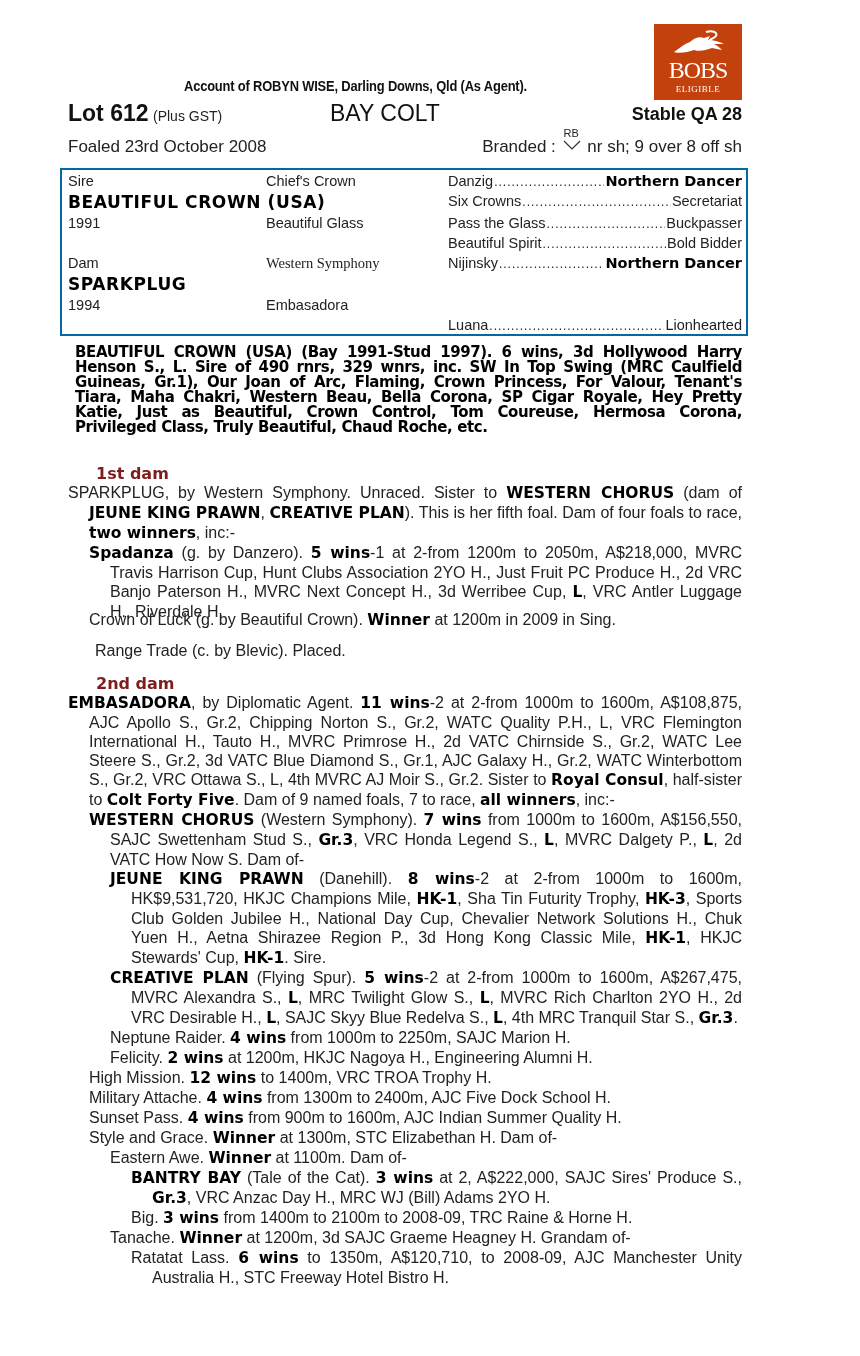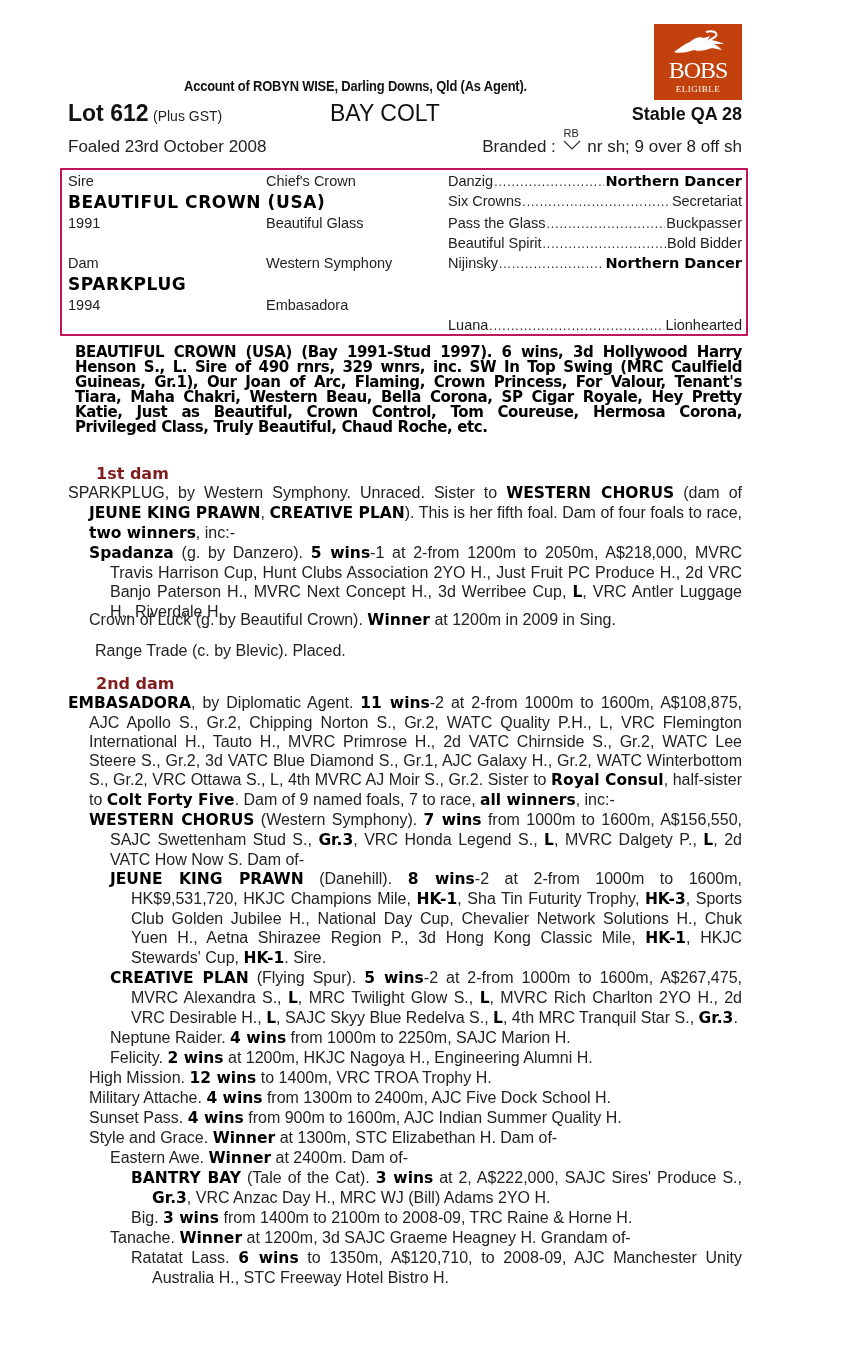--- a/index.html
+++ b/index.html
@@ -14,21 +14,21 @@
   .lot .big { font-size: 23px; font-weight: bold; }
   .lot .small { font-size: 14px; color: #222; }
   .colt { left: 330px; top: 100px; font-size: 23px; font-weight: normal; }
   .stable { right: 118px; top: 104px; font-size: 18px; font-weight: bold; }
   .foaled { left: 68px; top: 137px; font-size: 17px; color: #222; }
   .branded { right: 118px; top: 137px; font-size: 17px; color: #222; white-space: nowrap; }
   .brand-mark { display: inline-block; position: relative; width: 22px; height: 18px; vertical-align: top; }
   .brand-mark .rb { position: absolute; left: 3px; top: -10px; font-size: 11px; }
   .brand-mark svg { position: absolute; left: 2px; top: 3px; }
 
-  .ped { left: 60px; top: 168px; width: 688px; height: 168px; border: 2px solid #be185d; box-sizing: border-box; text-align: center; }
+  .ped { left: 60px; top: 168px; width: 688px; height: 168px; border: 2px solid #0369a1; box-sizing: border-box; text-align: center; }
   .ped .cell { position: absolute; font-size: 14.5px; color: #222; white-space: nowrap; }
   .ped .bold { font-weight: bold; font-size: 17px; letter-spacing: 0.6px; color: #000; font-family: "DejaVu Sans", sans-serif; }
   .ped .gg { position: absolute; left: 386px; width: 294px; font-size: 14.5px; display: flex; white-space: nowrap; color: #222; }
   .ped .gg .l { flex: 0 0 auto; }
   .ped .gg .dots { flex: 1 1 auto; overflow: hidden; letter-spacing: 1px; margin: 0 1px; }
   .ped .gg .dots::before { content: "............................................................................................................"; font-size: 12px; }
   .ped .gg .r { flex: 0 0 auto; }
   .ped .gg .r.strong { font-weight: bold; font-family: "DejaVu Sans", sans-serif; font-size: 14.5px; color: #000; }
 
   .sire-para { left: 75px; top: 345px; width: 667px; font-size: 15px; font-weight: bold; line-height: 15px; text-align: justify; font-family: "DejaVu Sans", sans-serif; letter-spacing: -0.4px; color: #000; }
@@ -72,21 +72,21 @@
 <div class="abs ped">
   <div class="cell" style="left:6px;top:3px;">Sire</div>
   <div class="cell bold" style="left:6px;top:22px;">BEAUTIFUL CROWN (USA)</div>
   <div class="cell" style="left:6px;top:45px;">1991</div>
   <div class="cell" style="left:6px;top:85px;">Dam</div>
   <div class="cell bold" style="left:6px;top:104px;">SPARKPLUG</div>
   <div class="cell" style="left:6px;top:127px;">1994</div>
 
   <div class="cell" style="left:204px;top:3px;">Chief's Crown</div>
   <div class="cell" style="left:204px;top:45px;">Beautiful Glass</div>
-  <div class="cell" style="left:204px;top:85px;">Western Symphony</div>
+  <div class="cell" style="left:204px;top:85px;font-family:Liberation Serif, serif;">Western Symphony</div>
   <div class="cell" style="left:204px;top:127px;">Embasadora</div>
 
   <div class="gg" style="top:3px;">
       <span class="l">Danzig</span>
       <span class="dots"></span>
       <span class="r strong">Northern Dancer</span>
     </div>
   <div class="gg" style="top:23px;">
       <span class="l">Six Crowns</span>
       <span class="dots"></span>
@@ -129,18 +129,18 @@
     <div class="entry" style="left: 68px; top: 693px; padding-left: 21px; text-indent: -21px;"><b>EMBASADORA</b><span>, by Diplomatic Agent. </span><b>11 wins</b><span>-2 at 2-from 1000m to 1600m, A$108,875, AJC Apollo S., Gr.2, Chipping Norton S., Gr.2, WATC Quality P.H., L, VRC Flemington International H., Tauto H., MVRC Primrose H., 2d VATC Chirnside S., Gr.2, WATC Lee Steere S., Gr.2, 3d VATC Blue Diamond S., Gr.1, AJC Galaxy H., Gr.2, WATC Winterbottom S., Gr.2, VRC Ottawa S., L, 4th MVRC AJ Moir S., Gr.2. Sister to </span><b>Royal Consul</b><span>, half-sister to </span><b>Colt Forty Five</b><span>. Dam of 9 named foals, 7 to race, </span><b>all winners</b><span>, inc:-</span></div>
     <div class="entry" style="left: 89px; top: 810px; padding-left: 21px; text-indent: -21px;"><b>WESTERN CHORUS</b><span> (Western Symphony). </span><b>7 wins</b><span> from 1000m to 1600m, A$156,550, SAJC Swettenham Stud S., </span><b>Gr.3</b><span>, VRC Honda Legend S., </span><b>L</b><span>, MVRC Dalgety P., </span><b>L</b><span>, 2d VATC How Now S. Dam of-</span></div>
     <div class="entry" style="left: 110px; top: 869px; padding-left: 21px; text-indent: -21px;"><b>JEUNE KING PRAWN</b><span> (Danehill). </span><b>8 wins</b><span>-2 at 2-from 1000m to 1600m, HK$9,531,720, HKJC Champions Mile, </span><b>HK-1</b><span>, Sha Tin Futurity Trophy, </span><b>HK-3</b><span>, Sports Club Golden Jubilee H., National Day Cup, Chevalier Network Solutions H., Chuk Yuen H., Aetna Shirazee Region P., 3d Hong Kong Classic Mile, </span><b>HK-1</b><span>, HKJC Stewards' Cup, </span><b>HK-1</b><span>. Sire.</span></div>
     <div class="entry" style="left: 110px; top: 968px; padding-left: 21px; text-indent: -21px;"><b>CREATIVE PLAN</b><span> (Flying Spur). </span><b>5 wins</b><span>-2 at 2-from 1000m to 1600m, A$267,475, MVRC Alexandra S., </span><b>L</b><span>, MRC Twilight Glow S., </span><b>L</b><span>, MVRC Rich Charlton 2YO H., 2d VRC Desirable H., </span><b>L</b><span>, SAJC Skyy Blue Redelva S., </span><b>L</b><span>, 4th MRC Tranquil Star S., </span><b>Gr.3</b><span>.</span></div>
     <div class="entry" style="left: 110px; top: 1028px; padding-left: 21px; text-indent: -21px;"><span>Neptune Raider. </span><b>4 wins</b><span> from 1000m to 2250m, SAJC Marion H.</span></div>
     <div class="entry" style="left: 110px; top: 1048px; padding-left: 21px; text-indent: -21px;"><span>Felicity. </span><b>2 wins</b><span> at 1200m, HKJC Nagoya H., Engineering Alumni H.</span></div>
     <div class="entry" style="left: 89px; top: 1068px; padding-left: 21px; text-indent: -21px;"><span>High Mission. </span><b>12 wins</b><span> to 1400m, VRC TROA Trophy H.</span></div>
     <div class="entry" style="left: 89px; top: 1088px; padding-left: 21px; text-indent: -21px;"><span>Military Attache. </span><b>4 wins</b><span> from 1300m to 2400m, AJC Five Dock School H.</span></div>
     <div class="entry" style="left: 89px; top: 1108px; padding-left: 21px; text-indent: -21px;"><span>Sunset Pass. </span><b>4 wins</b><span> from 900m to 1600m, AJC Indian Summer Quality H.</span></div>
     <div class="entry" style="left: 89px; top: 1128px; padding-left: 21px; text-indent: -21px;"><span>Style and Grace. </span><b>Winner</b><span> at 1300m, STC Elizabethan H. Dam of-</span></div>
-    <div class="entry" style="left: 110px; top: 1148px; padding-left: 21px; text-indent: -21px;"><span>Eastern Awe. </span><b>Winner</b><span> at 2400m. Dam of-</span></div>
+    <div class="entry" style="left: 110px; top: 1148px; padding-left: 21px; text-indent: -21px;"><span>Eastern Awe. </span><b>Winner</b><span> at 1100m. Dam of-</span></div>
     <div class="entry" style="left: 131px; top: 1168px; padding-left: 21px; text-indent: -21px;"><b>BANTRY BAY</b><span> (Tale of the Cat). </span><b>3 wins</b><span> at 2, A$222,000, SAJC Sires' Produce S., </span><b>Gr.3</b><span>, VRC Anzac Day H., MRC WJ (Bill) Adams 2YO H.</span></div>
     <div class="entry" style="left: 131px; top: 1208px; padding-left: 21px; text-indent: -21px;"><span>Big. </span><b>3 wins</b><span> from 1400m to 2100m to 2008-09, TRC Raine &amp; Horne H.</span></div>
     <div class="entry" style="left: 110px; top: 1228px; padding-left: 21px; text-indent: -21px;"><span>Tanache. </span><b>Winner</b><span> at 1200m, 3d SAJC Graeme Heagney H. Grandam of-</span></div>
     <div class="entry" style="left: 131px; top: 1248px; padding-left: 21px; text-indent: -21px;"><span>Ratatat Lass. </span><b>6 wins</b><span> to 1350m, A$120,710, to 2008-09, AJC Manchester Unity Australia H., STC Freeway Hotel Bistro H.</span></div>
   </div>
 
 </body></html>

